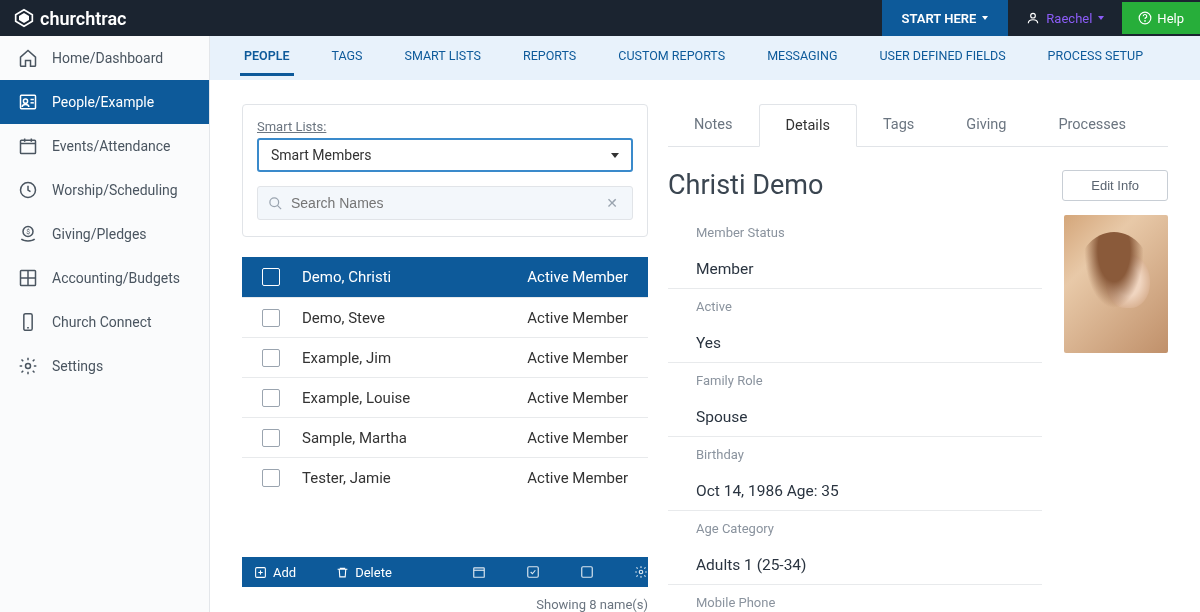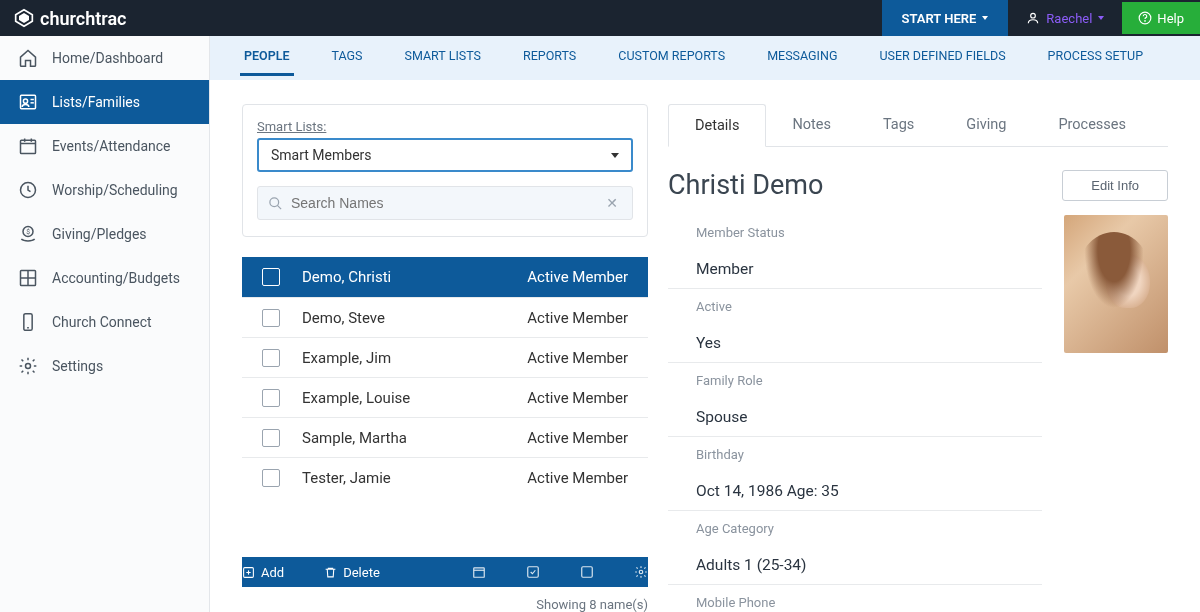--- a/index.html
+++ b/index.html
@@ -40,21 +40,21 @@
 
 .rows { margin-top: 20px; flex: 1; overflow: hidden; }
 .row { display: flex; align-items: center; height: 40px; padding: 0 20px; border-top: 1px solid #e8eaec; cursor: pointer; }
 .row:first-child { border-top: none; }
 .row.selected { background: #0d5a9a; color: #fff; }
 .row .chk { width: 18px; height: 18px; border: 1.5px solid #9aa4af; border-radius: 2px; margin-right: 22px; }
 .row.selected .chk { border-color: #fff; }
 .row .name { flex: 1; font-size: 15px; }
 .row .status { font-size: 15px; }
 
-.action-bar { background: #0d5a9a; color: #fff; height: 30px; display: flex; align-items: center; padding: 0 0; font-size: 13px; gap: 40px; margin-top: 20px; }
+.action-bar { background: #0d5a9a; color: #fff; height: 30px; display: flex; align-items: center; padding: 0 12px; font-size: 13px; gap: 40px; margin-top: 20px; }
 .ab-item { display: flex; align-items: center; gap: 6px; cursor: pointer; }
 .ab-spacer { flex: 1; }
 .ab-icon { opacity: 0.85; cursor: pointer; }
 .showing { text-align: right; color: #6b7580; font-size: 13px; padding: 10px 0 0; }
 
 
 .detail-panel { flex: 1; display: flex; flex-direction: column; }
 .detail-tabs { display: flex; border-bottom: 1px solid #e1e4e8; }
 .dtab { padding: 12px 26px; color: #6b7580; cursor: pointer; font-size: 14.5px; }
 .dtab.active { color: #333; border: 1px solid #e1e4e8; border-bottom: 1px solid #fff; border-radius: 3px 3px 0 0; margin-bottom: -1px; background: #fff; }
@@ -126,21 +126,21 @@
     <div class="side-item active">
       <span class="side-icon">
           <svg width="20" height="20" viewBox="0 0 24 24" fill="none" stroke="currentColor" stroke-width="1.8">
             <rect x="3" y="4" width="18" height="16" rx="1"></rect>
             <circle cx="9" cy="11" r="2.5"></circle>
             <path d="M5 18c0-2 2-3 4-3s4 1 4 3"></path>
             <line x1="15" y1="9" x2="19" y2="9"></line>
             <line x1="15" y1="13" x2="19" y2="13"></line>
           </svg>
         </span>
-      <span>Lists/Families</span>
+      <span>People/Example</span>
     </div>
     <div class="side-item">
       <span class="side-icon">
           <svg width="20" height="20" viewBox="0 0 24 24" fill="none" stroke="currentColor" stroke-width="1.8">
             <rect x="3" y="5" width="18" height="16" rx="1"></rect>
             <line x1="3" y1="9" x2="21" y2="9"></line>
             <line x1="8" y1="3" x2="8" y2="7"></line>
             <line x1="16" y1="3" x2="16" y2="7"></line>
           </svg>
         </span>
@@ -298,22 +298,22 @@
                 <circle cx="12" cy="12" r="3"></circle>
                 <path d="M12 2v3M12 19v3M4.2 4.2l2.1 2.1M17.7 17.7l2.1 2.1M2 12h3M19 12h3M4.2 19.8l2.1-2.1M17.7 6.3l2.1-2.1"></path>
               </svg>
             </span>
         </div>
         <div class="showing">Showing 8 name(s)</div>
       </div>
 
       <div class="detail-panel">
         <div class="detail-tabs">
+          <div class="dtab">Notes</div>
           <div class="dtab active">Details</div>
-          <div class="dtab">Notes</div>
           <div class="dtab">Tags</div>
           <div class="dtab">Giving</div>
           <div class="dtab">Processes</div>
         </div>
 
         <div class="detail-header">
           <div class="detail-name">Christi Demo</div>
           <button class="btn-edit">Edit Info</button>
         </div>
 

